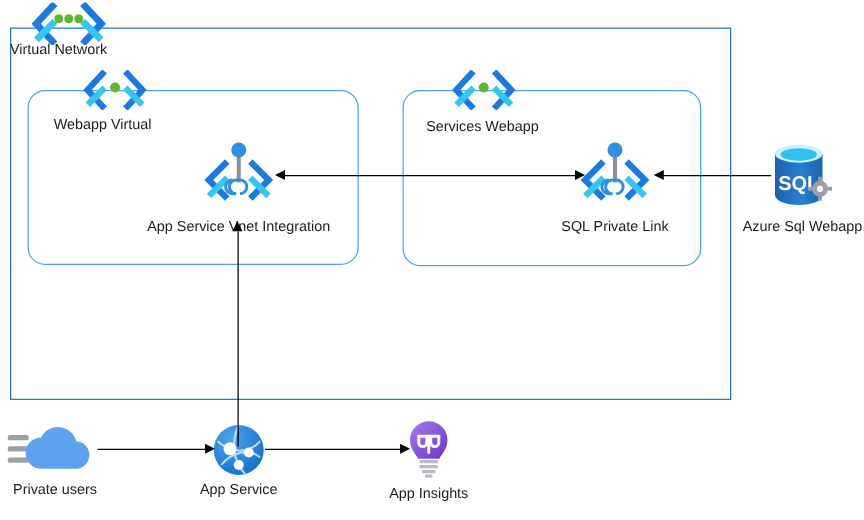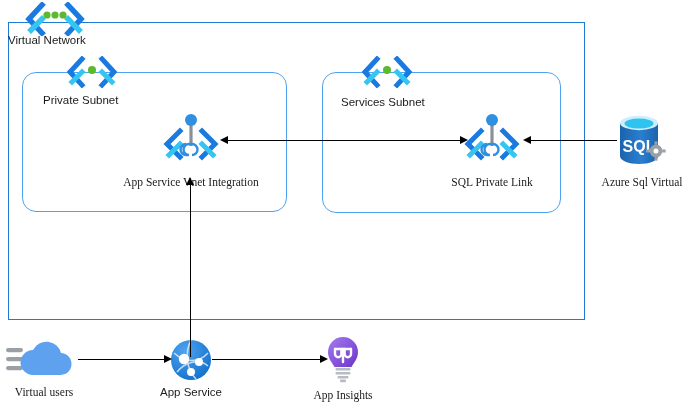--- a/index.html
+++ b/index.html
@@ -10,21 +10,21 @@
   
   .vnet-box{position:absolute;left:8px;top:22px;width:577px;height:298px;
             border:1.6px solid #1f7ad4;background:transparent;box-sizing:border-box;}
   .subnet-box{position:absolute;border:1.5px solid #4da3f0;border-radius:14px;
               background:transparent;box-sizing:border-box;}
   #subnet-webapp{left:22px;top:72px;width:265px;height:140px;}
   #subnet-services{left:322px;top:72px;width:239px;height:141px;}
 
   
   .lbl{position:absolute;font-size:11.5px;line-height:13px;color:#1b1b1b;white-space:nowrap;}
-  .lbl.center{transform:translateX(-50%);text-align:center;font-family:Liberation Serif, serif;}
+  .lbl.center{transform:translateX(-50%);text-align:center;}
   .lbl2{position:absolute;font-size:11.5px;line-height:14px;color:#1b1b1b;
         text-align:center;transform:translateX(-50%);white-space:nowrap;}
 
   
   .ico{position:absolute;text-align:right;}
   .ico svg{display:block;}
 
   
   .conn{position:absolute;background:#000;}
   .hline{height:1.4px;}
@@ -60,33 +60,33 @@
   <div class="subnet-box" id="subnet-webapp"></div>
   <div class="ico" style="left:63px;top:56px;">
     <svg width="58" height="32" viewBox="0 0 58 32">
       <path d="M19 3 L7 16 L19 29" fill="none" stroke="#1b7ae0" stroke-width="5" stroke-linecap="square"></path>
       <path d="M19 16 L9 26" fill="none" stroke="#36c5f0" stroke-width="5" stroke-linecap="square"></path>
       <path d="M39 3 L51 16 L39 29" fill="none" stroke="#1b7ae0" stroke-width="5" stroke-linecap="square"></path>
       <path d="M39 16 L49 26" fill="none" stroke="#36c5f0" stroke-width="5" stroke-linecap="square"></path>
       <circle cx="29" cy="14" r="4" fill="#5cb82e"></circle>
     </svg>
   </div>
-  <div class="lbl" style="left:43px;top:94px;">Private Subnet</div>
+  <div class="lbl" style="left:43px;top:94px;">Webapp Virtual</div>
 
   <div class="subnet-box" id="subnet-services"></div>
   <div class="ico" style="left:358px;top:56px;">
     <svg width="58" height="32" viewBox="0 0 58 32">
       <path d="M19 3 L7 16 L19 29" fill="none" stroke="#1b7ae0" stroke-width="5" stroke-linecap="square"></path>
       <path d="M19 16 L9 26" fill="none" stroke="#36c5f0" stroke-width="5" stroke-linecap="square"></path>
       <path d="M39 3 L51 16 L39 29" fill="none" stroke="#1b7ae0" stroke-width="5" stroke-linecap="square"></path>
       <path d="M39 16 L49 26" fill="none" stroke="#36c5f0" stroke-width="5" stroke-linecap="square"></path>
       <circle cx="29" cy="14" r="4" fill="#5cb82e"></circle>
     </svg>
   </div>
-  <div class="lbl" style="left:341px;top:96px;">Services Subnet</div>
+  <div class="lbl" style="left:341px;top:96px;">Services Webapp</div>
 
   <div class="ico" style="left:161px;top:113px;">
     <svg width="60" height="55" viewBox="0 0 60 55">
       <path d="M19 18 L6 31 L19 44" fill="none" stroke="#1b7ae0" stroke-width="5" stroke-linecap="square"></path>
       <path d="M19 31 L8 42" fill="none" stroke="#36c5f0" stroke-width="5" stroke-linecap="square"></path>
       <path d="M41 18 L54 31 L41 44" fill="none" stroke="#1b7ae0" stroke-width="5" stroke-linecap="square"></path>
       <path d="M41 31 L52 42" fill="none" stroke="#36c5f0" stroke-width="5" stroke-linecap="square"></path>
       <line x1="30" y1="9" x2="30" y2="33" stroke="#8a8f98" stroke-width="3.2"></line>
       <circle cx="30" cy="7" r="6" fill="#2f8fe0"></circle>
       <path d="M25 31 a5.5 5.5 0 0 0 0 11 h3 a5.5 5.5 0 0 1 0 -11 h3 a5.5 5.5 0 0 1 0 11" fill="none" stroke="#2f8fe0" stroke-width="2.4"></path>
@@ -125,34 +125,34 @@
         <circle cx="0" cy="0" r="2.5" fill="#ffffff"></circle>
         <g fill="#9aa0a6">
           <rect x="-1.5" y="-9.6" width="3" height="3.4"></rect>
           <rect x="-1.5" y="6.2" width="3" height="3.4"></rect>
           <rect x="-9.6" y="-1.5" width="3.4" height="3"></rect>
           <rect x="6.2" y="-1.5" width="3.4" height="3"></rect>
         </g>
       </g>
     </svg>
   </div>
-  <div class="lbl center" style="left:642px;top:176px;">Azure Sql Virtual</div>
+  <div class="lbl center" style="left:642px;top:176px;">Azure Sql Webapp</div>
 
 
   <div class="ico" style="left:6px;top:337px;">
     <svg width="72" height="44" viewBox="0 0 72 44">
       <g fill="#9aa0a6">
         <rect x="0" y="11" width="17" height="4.2" rx="2.1"></rect>
         <rect x="0" y="20" width="20" height="4.2" rx="2.1"></rect>
         <rect x="0" y="29" width="17" height="4.2" rx="2.1"></rect>
       </g>
       <path d="M27 38 h27 a11 11 0 0 0 1 -22 a15 15 0 0 0 -28 -3 a10 10 0 0 0 0 25 z" fill="#5ea2ef"></path>
     </svg>
   </div>
-  <div class="lbl center" style="left:44px;top:386px;">Virtual users</div>
+  <div class="lbl center" style="left:44px;top:386px;">Private users</div>
 
   <div class="ico" style="left:170px;top:339px;">
     <svg width="42" height="42" viewBox="0 0 42 42">
       <defs>
         <radialGradient id="asGrad" cx="35%" cy="28%" r="80%">
           <stop offset="0%" stop-color="#4fa3ef"></stop>
           <stop offset="100%" stop-color="#1170cb"></stop>
         </radialGradient>
       </defs>
       <circle cx="21" cy="21" r="20" fill="url(#asGrad)"></circle>

